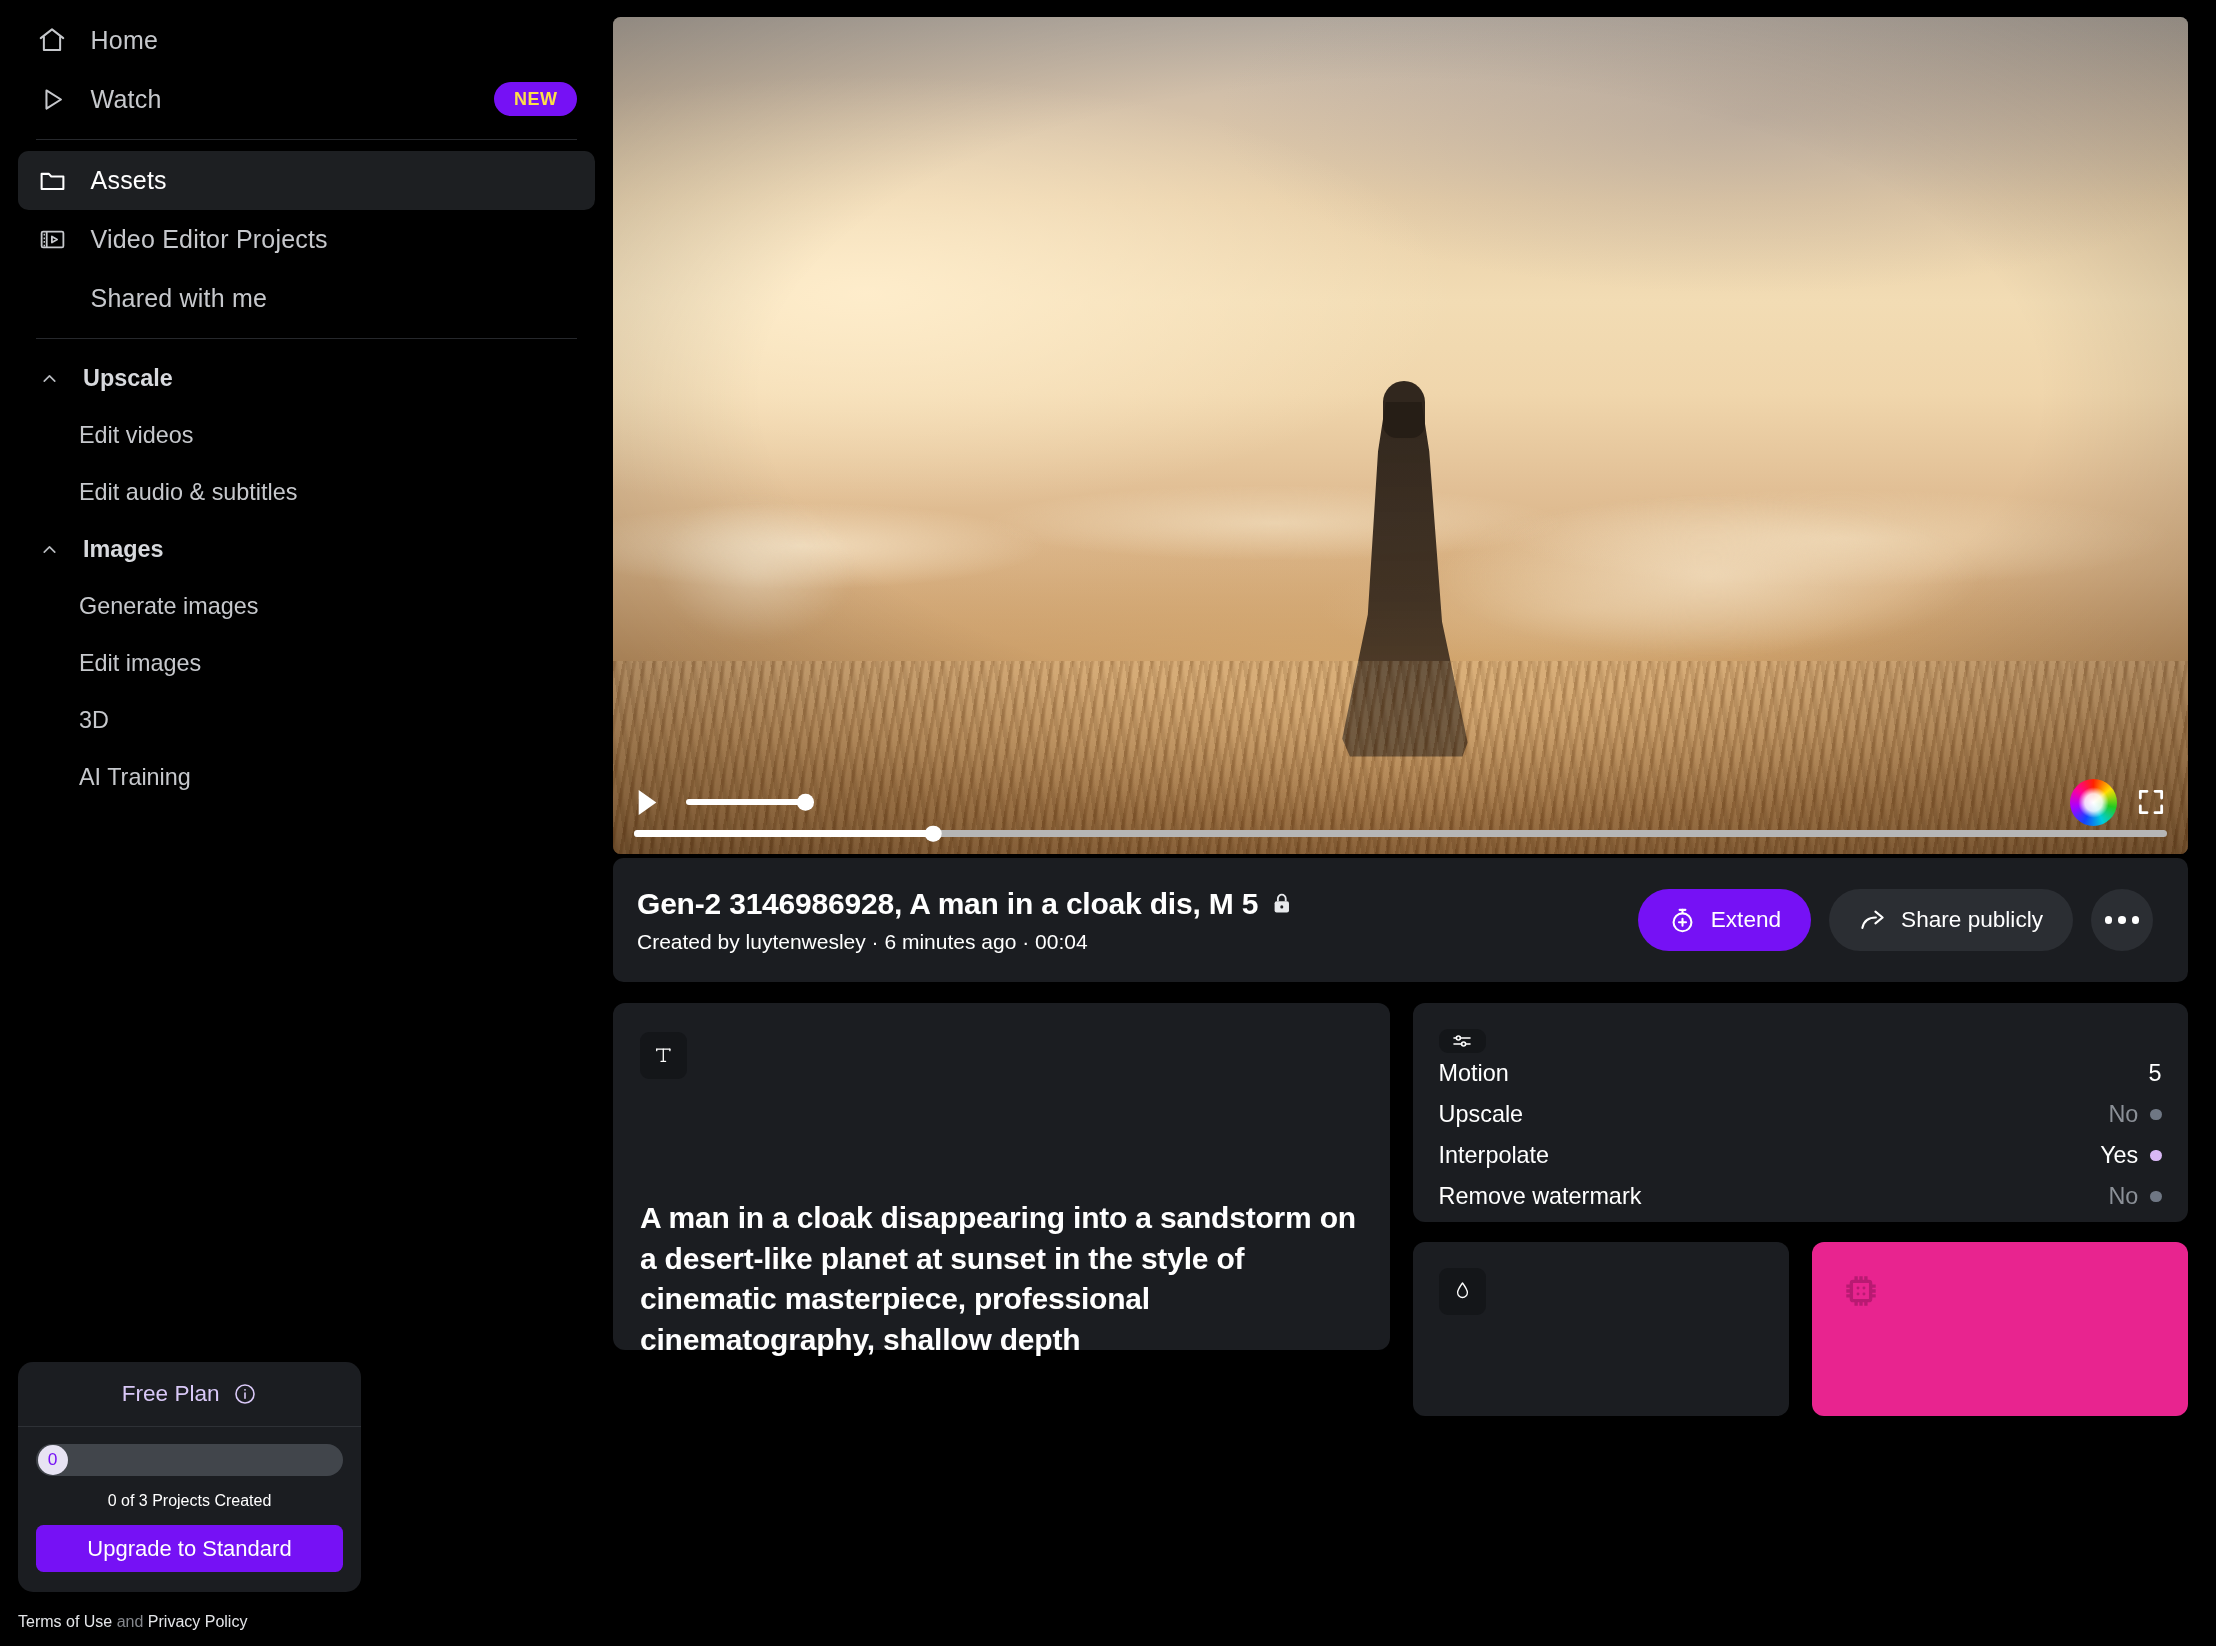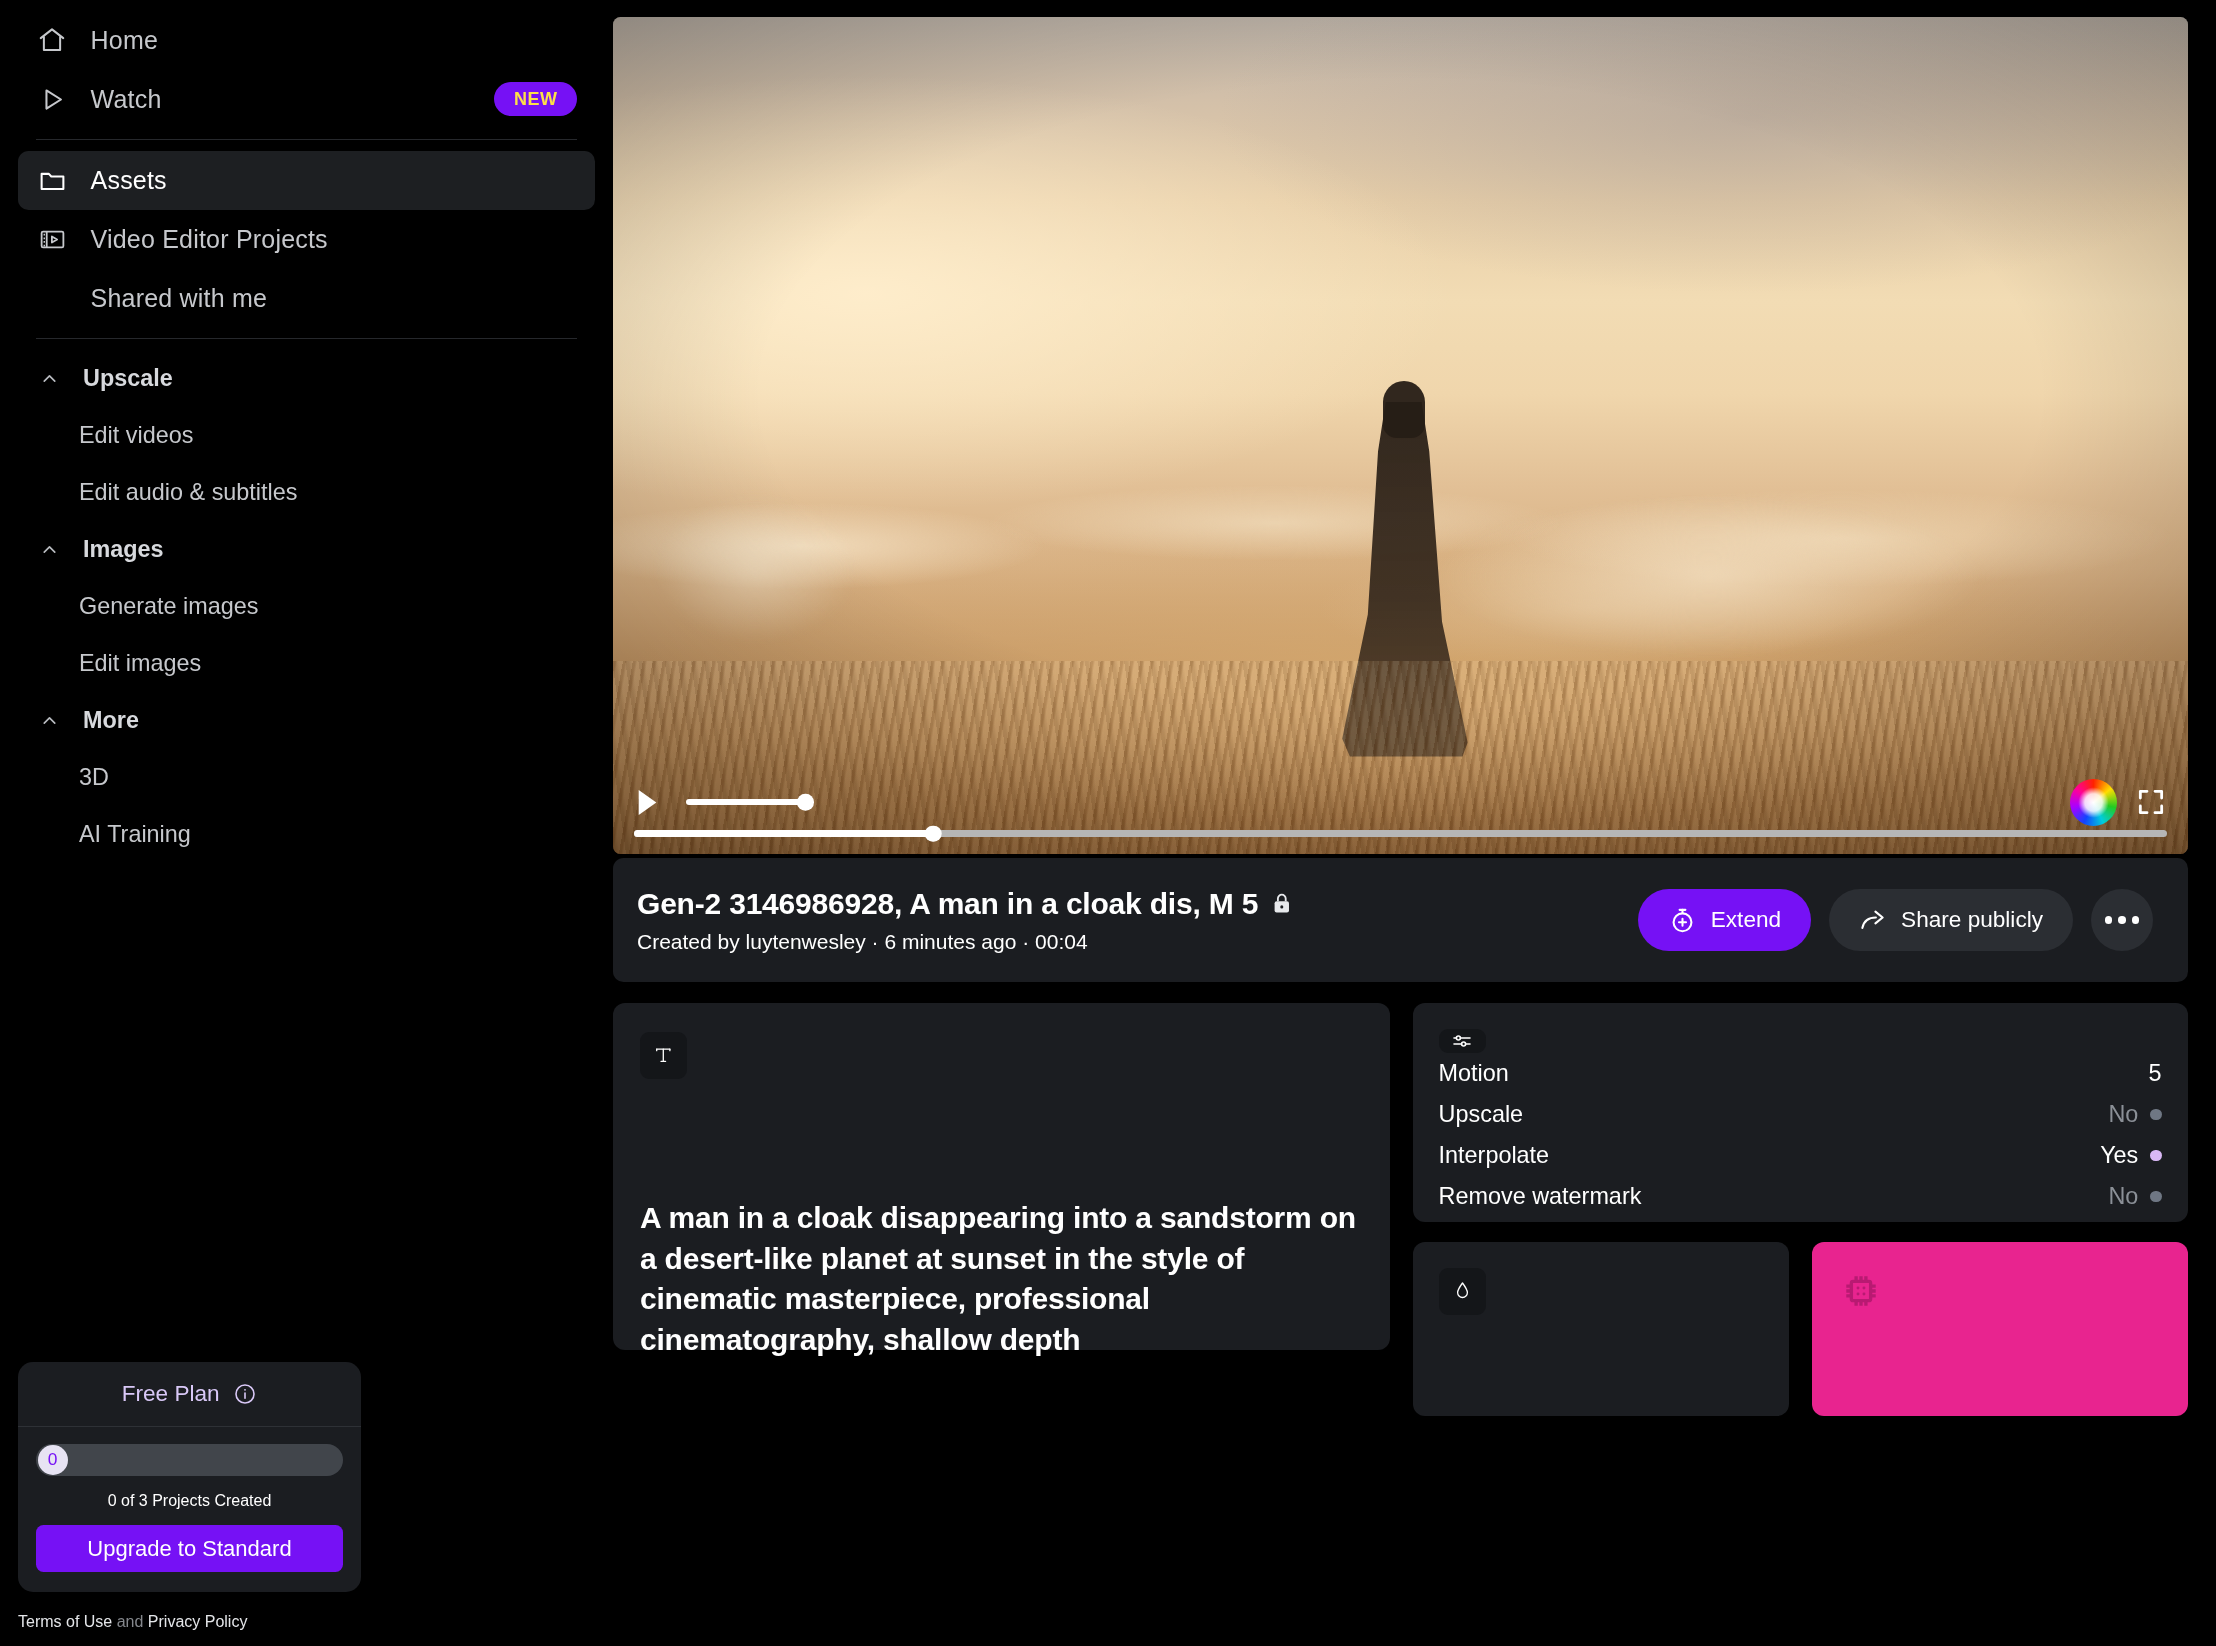--- a/index.html
+++ b/index.html
@@ -394,28 +394,20 @@
       </span>
       <span class="group-title">Images</span>
     </div>
     <div class="sub-row">
       <span class="sub-label">Generate images</span>
     </div>
     <div class="sub-row">
       <span class="sub-label">Edit images</span>
     </div>
 
-    <div class="group-head">
-      <span class="chev">
-        <svg width="21" height="21" viewBox="0 0 24 24" fill="none" stroke="#b9bcc1" stroke-width="1.9" stroke-linecap="round" stroke-linejoin="round">
-            <path d="M6 15l6-6 6 6"></path>
-          </svg>
-      </span>
-      <span class="group-title">More</span>
-    </div>
     <div class="sub-row">
       <span class="sub-label">3D</span>
     </div>
     <div class="sub-row">
       <span class="sub-label">AI Training</span>
     </div>
 
     <div class="plan-card">
       <div class="plan-head">
         <span class="plan-title">Free Plan</span>

